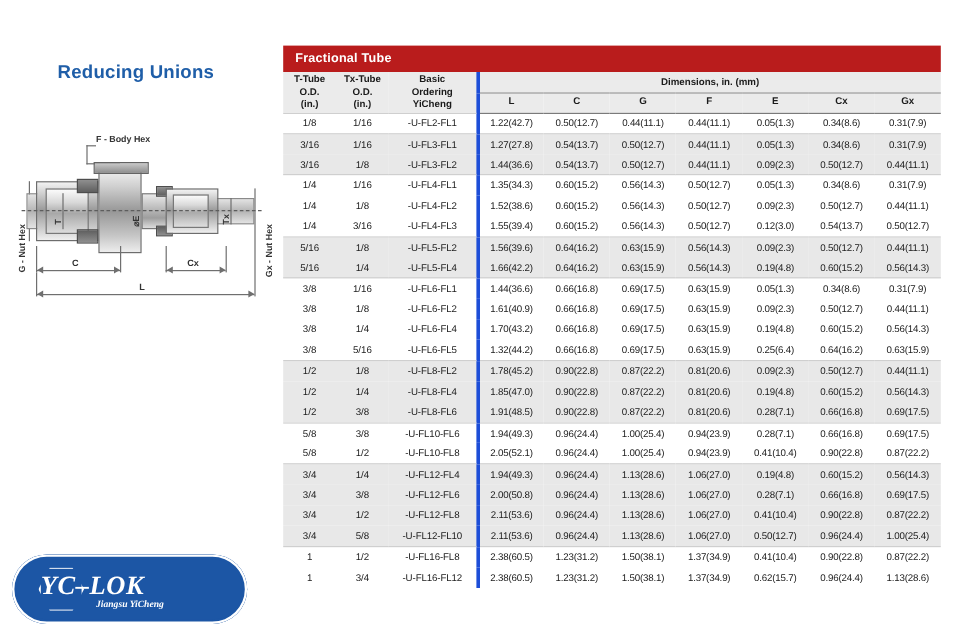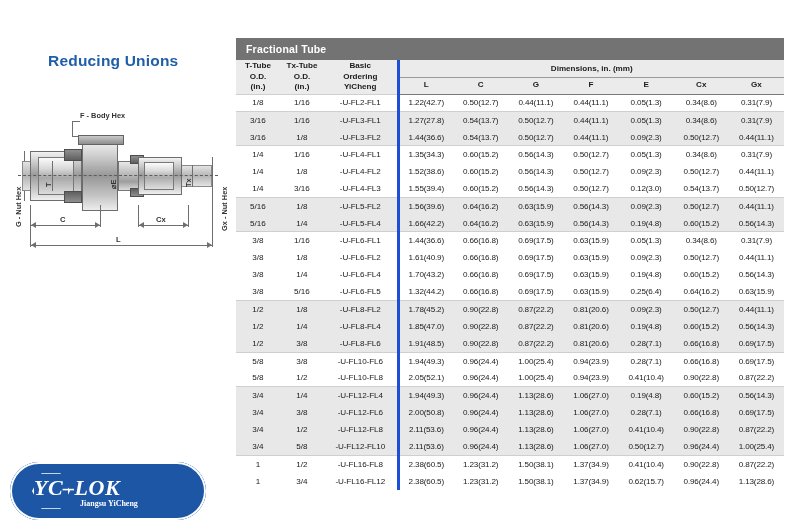--- a/index.html
+++ b/index.html
@@ -105,30 +105,30 @@
     clip-path: polygon(25% 3%, 75% 3%, 100% 50%, 75% 97%, 25% 97%, 0% 50%);
   }
   .logo-text {
     position: absolute; left: 24px; top: 13px; width: 160px;
     color: #ffffff; font-style: italic; font-weight: bold;
     font-size: 22px; letter-spacing: .5px;
     font-family: "Liberation Serif", serif;
   }
   .logo-sub {
     position: absolute; left: 70px; top: 37px;
-    color: #ffffff; font-weight: bold; font-size: 8px;
+    color: #ffffff; font-style: italic; font-weight: bold; font-size: 8px;
     font-family: "Liberation Serif", serif;
     text-align: center;
   }
 
   
   .table-wrap { position: absolute; left: 236px; top: 38px; width: 548px; }
 
   .tbl-banner {
-    background: #737373; color: #ffffff;
+    background: #b91c1c; color: #ffffff;
     font-size: 10.5px; font-weight: bold; letter-spacing: .2px;
     padding: 5px 0 5px 10px; height: 22px; line-height: 12px;
   }
 
   table.spec { border-collapse: collapse; width: 548px; table-layout: fixed; }
   table.spec th, table.spec td {
     font-size: 8.1px; color: #1b1b1b; text-align: center;
     padding: 0; height: 17.2px; vertical-align: middle;
   }
   thead th {

